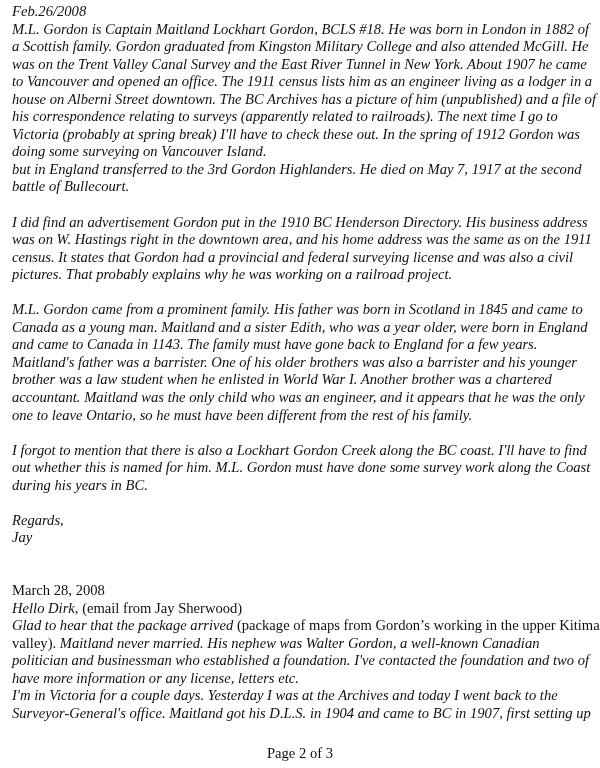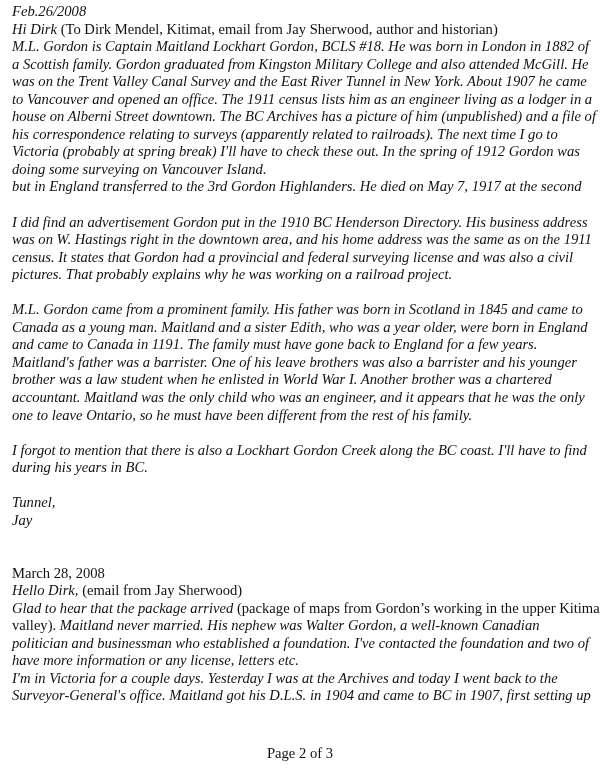--- a/index.html
+++ b/index.html
@@ -9,57 +9,58 @@
   .line { white-space:nowrap; height:17.55px; }
   .i { font-style:italic; }
   .blank { height:17.55px; }
   .footer { position:absolute; top:745px; left:0; width:600px; text-align:center; font-size:14.6px; }
 </style>
 </head>
 <body>
 
 <div class="page">
   <div class="line i">Feb.26/2008</div>
-  <div class="line"><span class="i">Hi Dirk</span><span> (To Dirk Mendel, Kitimat, email from Jay Sherwood, author and historian)</span></div>
 
   <div class="i">
     <div class="line">M.L. Gordon is Captain Maitland Lockhart Gordon, BCLS #18.  He was born in London in 1882 of</div>
     <div class="line">a Scottish family.  Gordon graduated from Kingston Military College and also attended McGill.  He</div>
     <div class="line">was on the Trent Valley Canal Survey and the East River Tunnel in New York.  About 1907 he came</div>
     <div class="line">to Vancouver and opened an office.  The 1911 census lists him as an engineer living as a lodger in a</div>
     <div class="line">house on Alberni Street downtown.  The BC Archives has a picture of him (unpublished) and a file of</div>
     <div class="line">his correspondence relating to surveys (apparently related to railroads).  The next time I go to</div>
     <div class="line">Victoria (probably at spring break) I'll have to check these out.  In the spring of 1912 Gordon was</div>
     <div class="line">doing some surveying on Vancouver Island.</div>
     <div class="line">but in England transferred to the 3rd Gordon Highlanders.  He died on May 7, 1917 at the second</div>
+    <div class="line">battle of Bullecourt.</div>
   </div>
   <div class="blank"></div>
   <div class="i">
     <div class="line">I did find an advertisement Gordon put in the 1910 BC Henderson Directory.  His business address</div>
     <div class="line">was on W. Hastings right in the downtown area, and his home address was the same as on the 1911</div>
     <div class="line">census.  It states that Gordon had a provincial and federal surveying license and was also a civil</div>
     <div class="line">pictures.  That probably explains why he was working on a railroad project.</div>
   </div>
   <div class="blank"></div>
   <div class="i">
     <div class="line">M.L. Gordon came from a prominent family.  His father was born in Scotland in 1845 and came to</div>
     <div class="line">Canada as a young man.  Maitland and a sister Edith, who was a year older, were born in England</div>
-    <div class="line">and came to Canada in 1191.  The family must have gone back to England for a few years.</div>
-    <div class="line">Maitland's father was a barrister.  One of his leave brothers was also a barrister and his younger</div>
+    <div class="line">and came to Canada in 1143.  The family must have gone back to England for a few years.</div>
+    <div class="line">Maitland's father was a barrister.  One of his older brothers was also a barrister and his younger</div>
     <div class="line">brother was a law student when he enlisted in World War I.  Another brother was a chartered</div>
     <div class="line">accountant.  Maitland was the only child who was an engineer, and it appears that he was the only</div>
     <div class="line">one to leave Ontario, so he must have been different from the rest of his family.</div>
   </div>
   <div class="blank"></div>
   <div class="i">
     <div class="line">I forgot to mention that there is also a Lockhart Gordon Creek along the BC coast.  I'll have to find</div>
+    <div class="line">out whether this is named for him.  M.L. Gordon must have done some survey work along the Coast</div>
     <div class="line">during his years in BC.</div>
   </div>
   <div class="blank"></div>
-  <div class="line i">Tunnel,</div>
+  <div class="line i">Regards,</div>
   <div class="line i">Jay</div>
   <div class="blank"></div>
   <div class="blank"></div>
 
   <div class="line">March 28, 2008</div>
   <div class="line"><span class="i">Hello Dirk,</span><span> (email from Jay Sherwood)</span></div>
   <div class="line"><span class="i">Glad to hear that the package arrived</span><span> (package of maps from Gordon’s working in the upper Kitimat</span></div>
   <div class="line"><span>valley).  </span><span class="i">Maitland never married.  His nephew was Walter Gordon, a well-known Canadian</span></div>
   <div class="i">
     <div class="line">politician and businessman who established a foundation.  I've contacted the foundation and two of</div>

